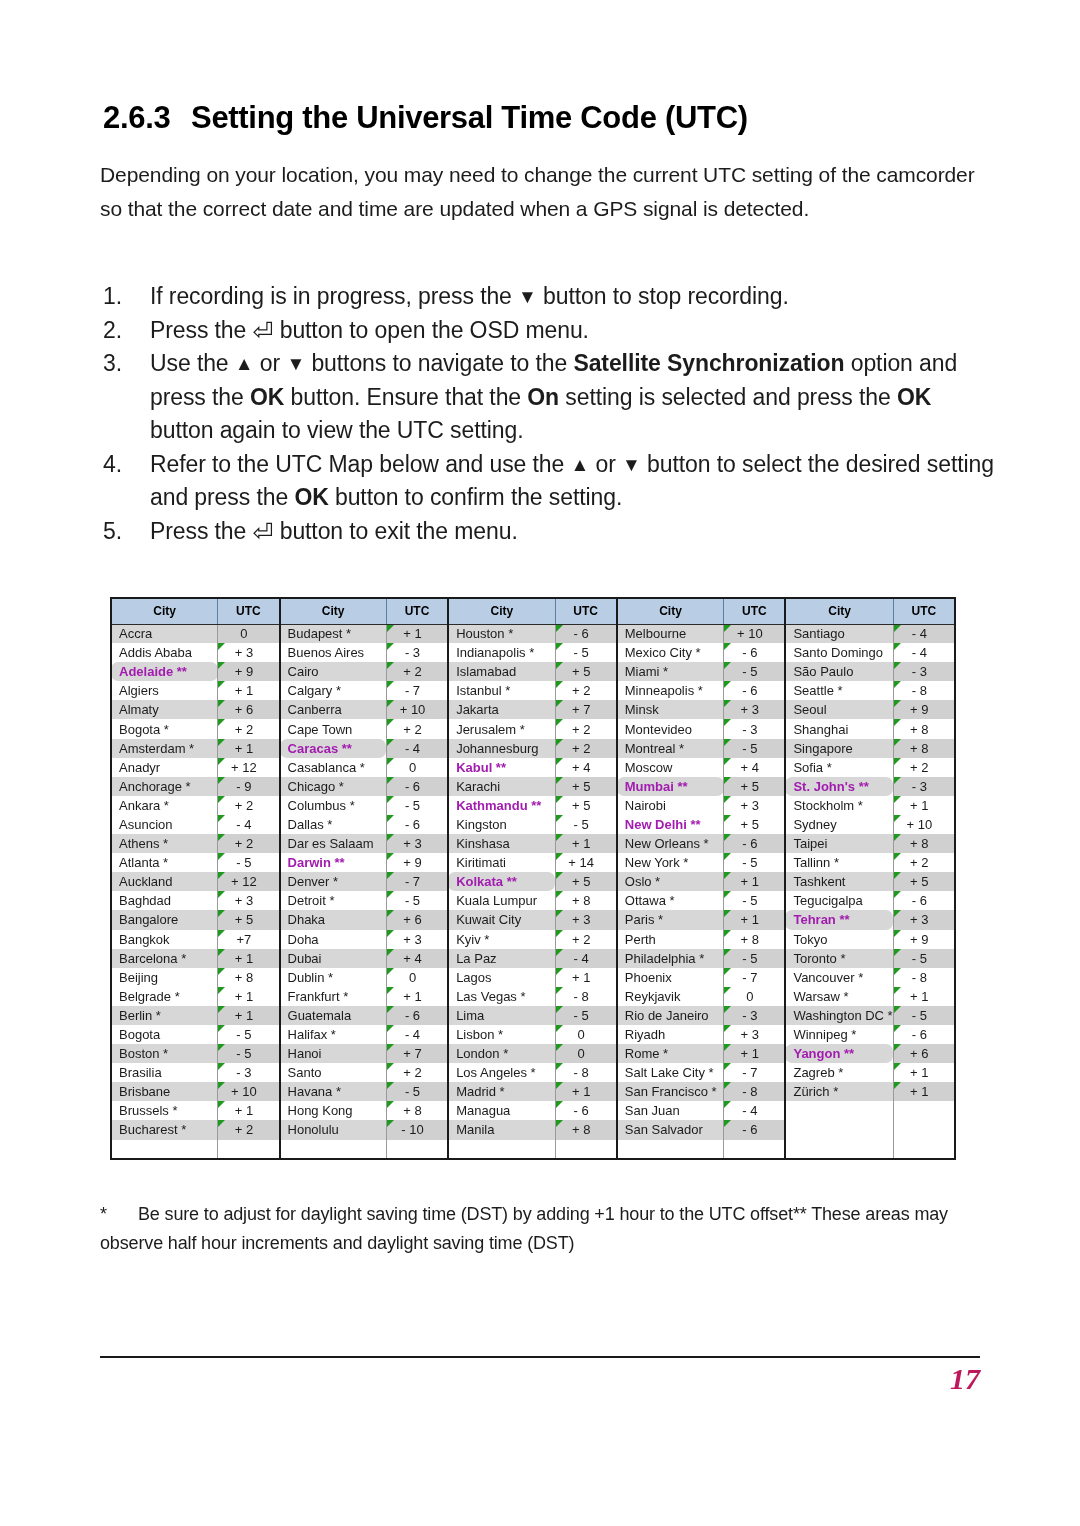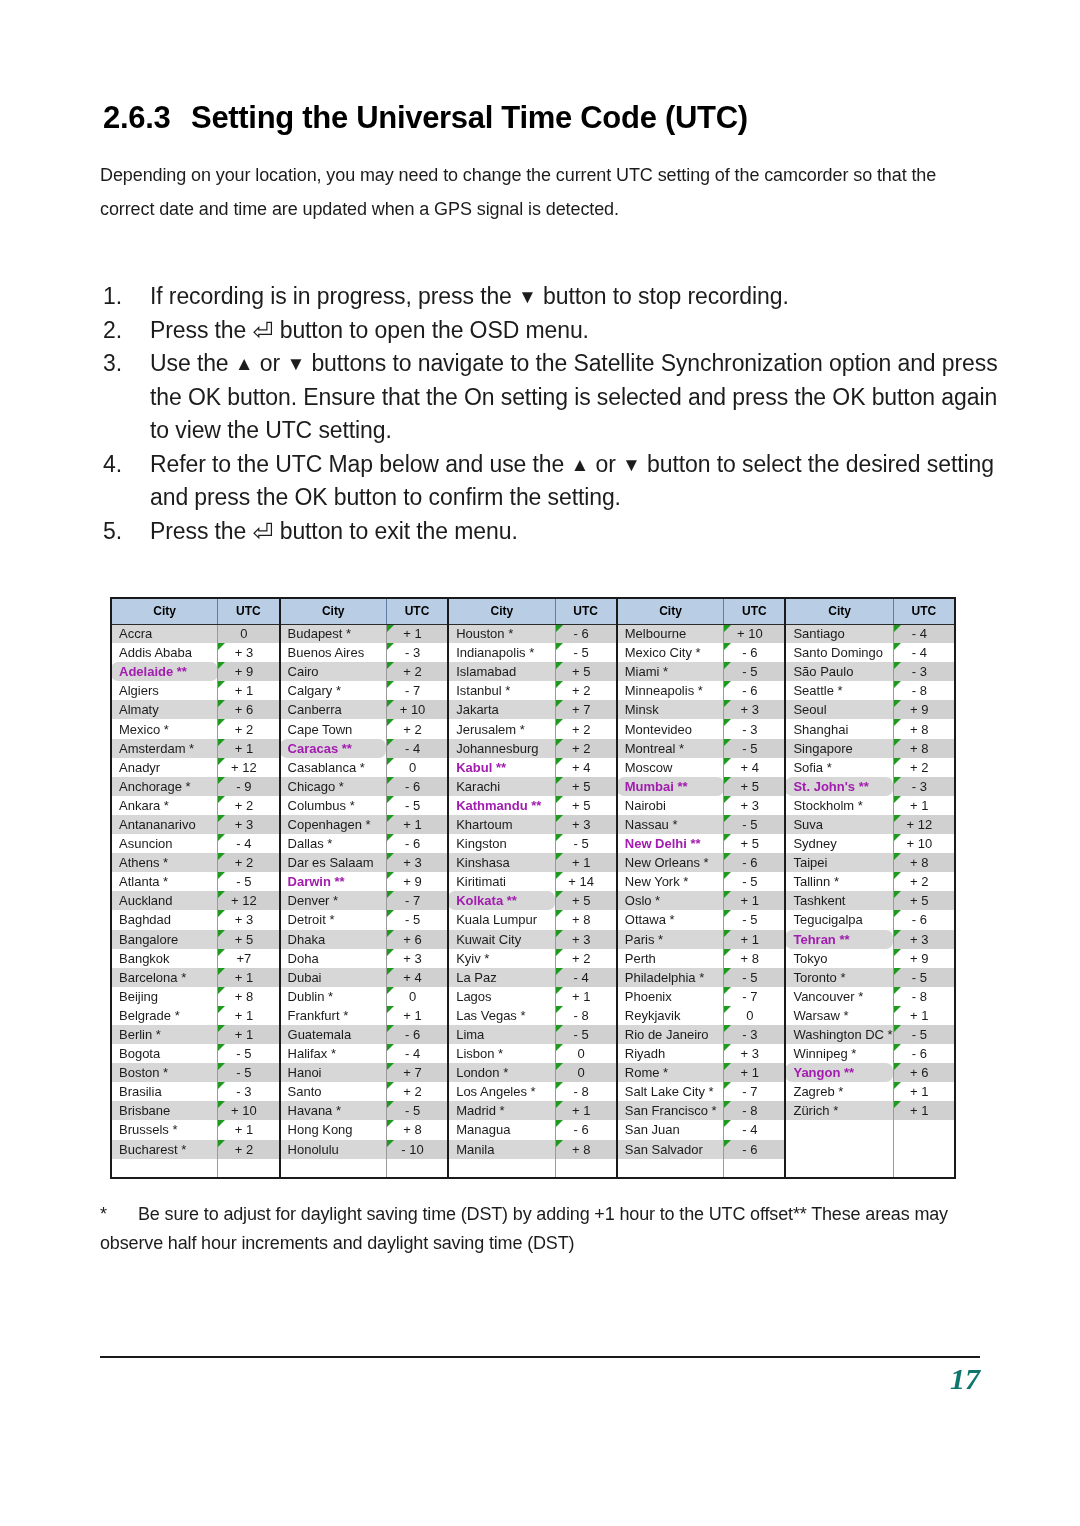--- a/index.html
+++ b/index.html
@@ -18,34 +18,34 @@
   .sec-head {
     position:absolute; left:103px; top:100px; width:880px;
     font-size:31px; font-weight:bold; letter-spacing:-0.3px;
     color:#000; white-space:nowrap;
   }
   .sec-head .num { display:inline-block; width:88px; }
 
   
   .intro {
     position:absolute; left:100px; top:158px; width:880px;
-    font-size:18px; line-height:34px; color:#1c1c1c;
+    font-size:21px; line-height:34px; color:#1c1c1c;
     letter-spacing:-0.1px;
   }
 
   
   .steps {
     position:absolute; left:100px; top:280px; width:900px;
     font-size:23px; line-height:33.5px; color:#1c1c1c;
     letter-spacing:-0.1px;
   }
   .step { display:flex; align-items:flex-start; }
   .step .no { width:50px; flex:0 0 50px; text-align:left; padding-left:3px;}
   .step .body { flex:1; }
-  .step b { font-weight:normal; }
+  .step b { font-weight:bold; }
   .gl { font-size:19px; line-height:1; display:inline-block; vertical-align:1px; }
   .gl-ret { font-size:25px; vertical-align:-2px; }
 
   
   .utc-table {
     position:absolute; left:110px; top:597px;
     width:846px;
     border-collapse:collapse;
     border:2px solid #1a1a1a;
     background:#fff;
@@ -98,21 +98,21 @@
   
   .footer-rule {
     position:absolute; left:100px; top:1356px; width:880px;
     border-top:2.5px solid #1a1a1a;
   }
   .page-no {
     position:absolute; left:100px; top:1362px; width:880px;
     text-align:right;
     font-family:"Liberation Serif", serif;
     font-style:italic; font-weight:bold;
-    font-size:30px; color:#0f766e;
+    font-size:30px; color:#be185d;
   }
 </style>
 </head>
 <body>
 
 <div class="page">
 
   <div class="sec-head">
     <span class="num">2.6.3</span><span>Setting the Universal Time Code (UTC)</span>
   </div>
@@ -212,21 +212,21 @@
           <td class="city">Canberra</td>
           <td class="utc mark grp-end">+ 10</td>
           <td class="city">Jakarta</td>
           <td class="utc mark grp-end">+ 7</td>
           <td class="city">Minsk</td>
           <td class="utc mark grp-end">+ 3</td>
           <td class="city">Seoul</td>
           <td class="utc mark">+ 9</td>
         </tr>
         <tr>
-          <td class="city">Mexico *</td>
+          <td class="city">Bogota *</td>
           <td class="utc mark grp-end">+ 2</td>
           <td class="city">Cape Town</td>
           <td class="utc mark grp-end">+ 2</td>
           <td class="city">Jerusalem *</td>
           <td class="utc mark grp-end">+ 2</td>
           <td class="city">Montevideo</td>
           <td class="utc mark grp-end">- 3</td>
           <td class="city">Shanghai</td>
           <td class="utc mark">+ 8</td>
         </tr>
@@ -271,32 +271,20 @@
           <td class="utc mark grp-end">+ 2</td>
           <td class="city">Columbus *</td>
           <td class="utc mark grp-end">- 5</td>
           <td class="city red">Kathmandu **</td>
           <td class="utc mark grp-end">+ 5</td>
           <td class="city">Nairobi</td>
           <td class="utc mark grp-end">+ 3</td>
           <td class="city">Stockholm *</td>
           <td class="utc mark">+ 1</td>
         </tr>
-        <tr class="alt">
-          <td class="city">Antananarivo</td>
-          <td class="utc mark grp-end">+ 3</td>
-          <td class="city">Copenhagen *</td>
-          <td class="utc mark grp-end">+ 1</td>
-          <td class="city">Khartoum</td>
-          <td class="utc mark grp-end">+ 3</td>
-          <td class="city">Nassau *</td>
-          <td class="utc mark grp-end">- 5</td>
-          <td class="city">Suva</td>
-          <td class="utc mark">+ 12</td>
-        </tr>
         <tr>
           <td class="city">Asuncion</td>
           <td class="utc mark grp-end">- 4</td>
           <td class="city">Dallas *</td>
           <td class="utc mark grp-end">- 6</td>
           <td class="city">Kingston</td>
           <td class="utc mark grp-end">- 5</td>
           <td class="city red">New Delhi **</td>
           <td class="utc mark grp-end">+ 5</td>
           <td class="city">Sydney</td>

